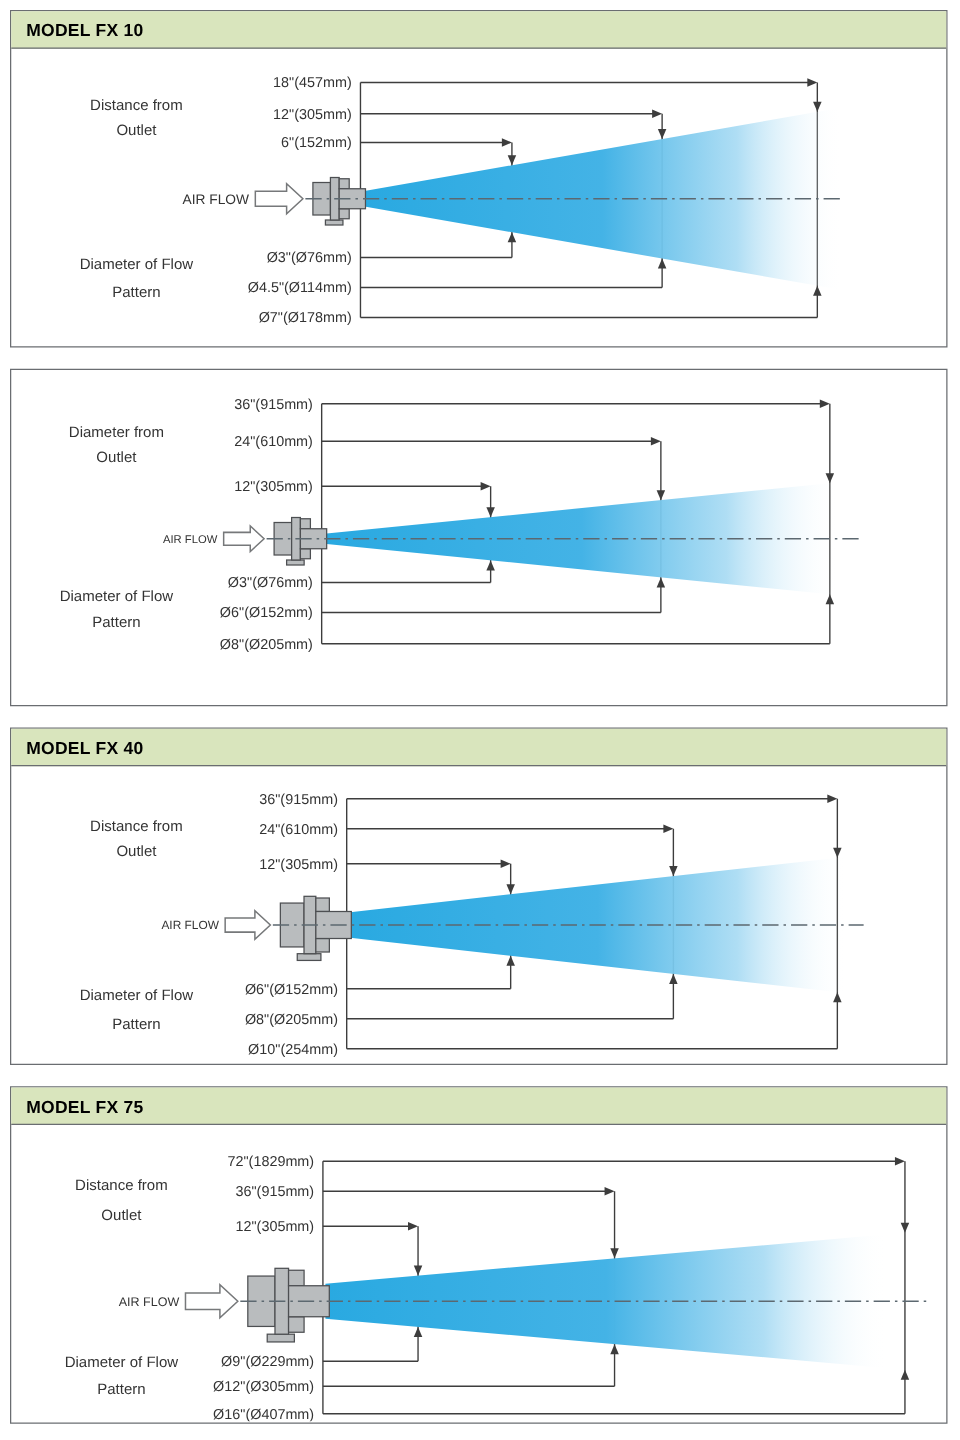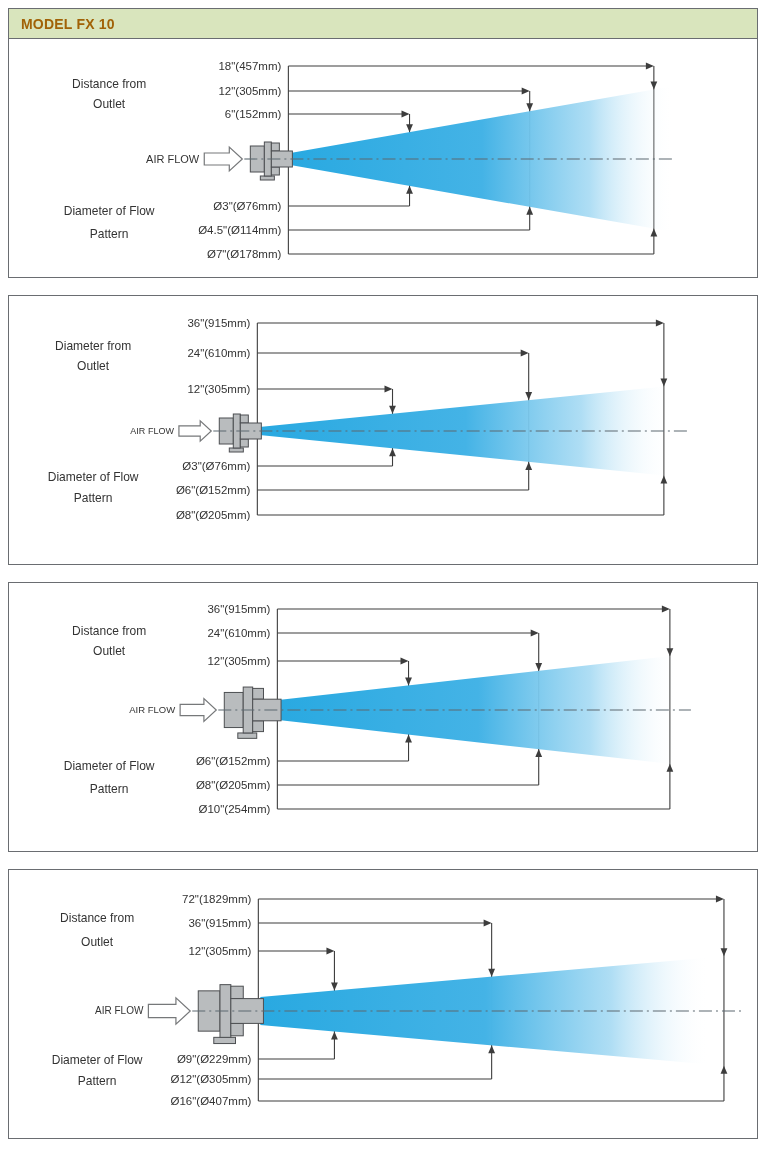--- a/index.html
+++ b/index.html
@@ -1,20 +1,20 @@
 <!DOCTYPE html>
 <html><head>
 <meta charset="utf-8">
 <style>
   html,body{margin:0;padding:0;width:768px;height:1152px;overflow:hidden;background:#ffffff;}
   body{font-family:"Liberation Sans",sans-serif;}
   .stack{padding-top:8px;}
   .panel{width:750px;height:270px;margin:0 0 17px 8px;border:1.5px solid #6a6d71;box-sizing:border-box;background:#ffffff;}
   .panel-header{height:30px;box-sizing:border-box;background:#d9e5bd;border-bottom:1.5px solid #6a6d71;display:flex;align-items:center;padding:0 12px;}
-  .panel-title{margin:0;font-size:14px;font-weight:bold;color:#a16207;letter-spacing:.2px;font-family:"Liberation Sans",sans-serif;}
+  .panel-title{margin:0;font-size:14px;font-weight:bold;color:#000000;letter-spacing:.2px;font-family:"Liberation Sans",sans-serif;}
   .panel-body{height:237px;position:relative;}
   svg.diagram{display:block;width:100%;height:100%;}
   svg text{fill:#333333;font-family:"Liberation Sans",sans-serif;}
 </style>
 </head>
 <body>
 
 <div class="stack">
   <section class="panel">
     <header class="panel-header">
@@ -157,20 +157,23 @@
             <rect x="231" y="127" width="21" height="16"></rect>
           </g>
           <polygon points="169.7,129.9 190.95,129.9 190.95,124.8 202,135 190.95,145.2 190.95,140.1 169.7,140.1" fill="#ffffff" stroke="#76787a" stroke-width="1.2"></polygon>
           <text x="164.7" y="138.15" font-size="9" text-anchor="end">AIR FLOW</text>
           <line x1="204" y1="135" x2="681" y2="135" stroke="#5c6870" stroke-width="1.1" stroke-dasharray="13 4 2 4"></line>
         </svg>
     </div>
   </section>
 
   <section class="panel">
+    <header class="panel-header">
+      <h2 class="panel-title">MODEL FX 40</h2>
+    </header>
     <div class="panel-body">
       <svg class="diagram" viewBox="0 0 747 237" preserveAspectRatio="none">
           <defs>
             <linearGradient id="coneGrad2" x1="0" y1="0" x2="1" y2="0">
               <stop offset="0" stop-color="#29a9e1" stop-opacity="1"></stop>
               <stop offset="0.5" stop-color="#44b3e6" stop-opacity="1"></stop>
               <stop offset="0.78" stop-color="#a6daf3" stop-opacity="0.9"></stop>
               <stop offset="1" stop-color="#ffffff" stop-opacity="0"></stop>
             </linearGradient>
           </defs>
@@ -229,20 +232,23 @@
             <rect x="243.35" y="116.2" width="28.35" height="21.6"></rect>
           </g>
           <polygon points="170.9,121.3 194.65,121.3 194.65,115.6 207,127 194.65,138.4 194.65,132.7 170.9,132.7" fill="#ffffff" stroke="#76787a" stroke-width="1.2"></polygon>
           <text x="165.9" y="130.325" font-size="9.5" text-anchor="end">AIR FLOW</text>
           <line x1="209" y1="127" x2="681" y2="127" stroke="#5c6870" stroke-width="1.1" stroke-dasharray="13 4 2 4"></line>
         </svg>
     </div>
   </section>
 
   <section class="panel">
+    <header class="panel-header">
+      <h2 class="panel-title">MODEL FX 75</h2>
+    </header>
     <div class="panel-body">
       <svg class="diagram" viewBox="0 0 747 237" preserveAspectRatio="none">
           <defs>
             <linearGradient id="coneGrad3" x1="0" y1="0" x2="1" y2="0">
               <stop offset="0" stop-color="#29a9e1" stop-opacity="1"></stop>
               <stop offset="0.5" stop-color="#44b3e6" stop-opacity="1"></stop>
               <stop offset="0.78" stop-color="#a6daf3" stop-opacity="0.9"></stop>
               <stop offset="1" stop-color="#ffffff" stop-opacity="0"></stop>
             </linearGradient>
           </defs>

